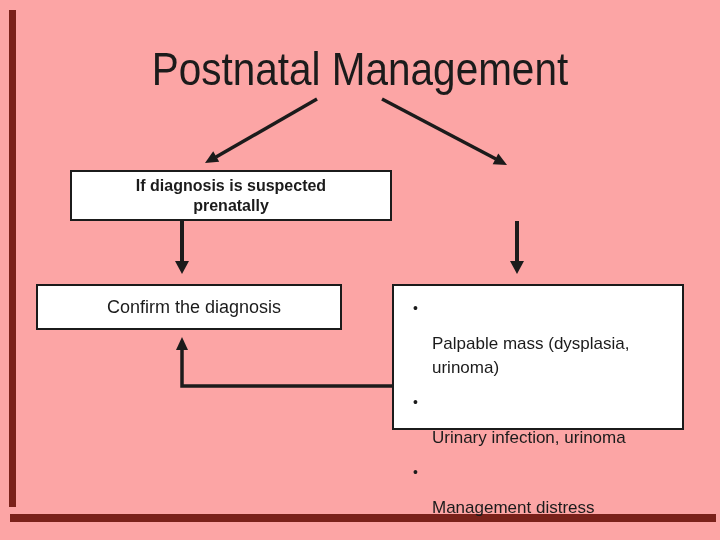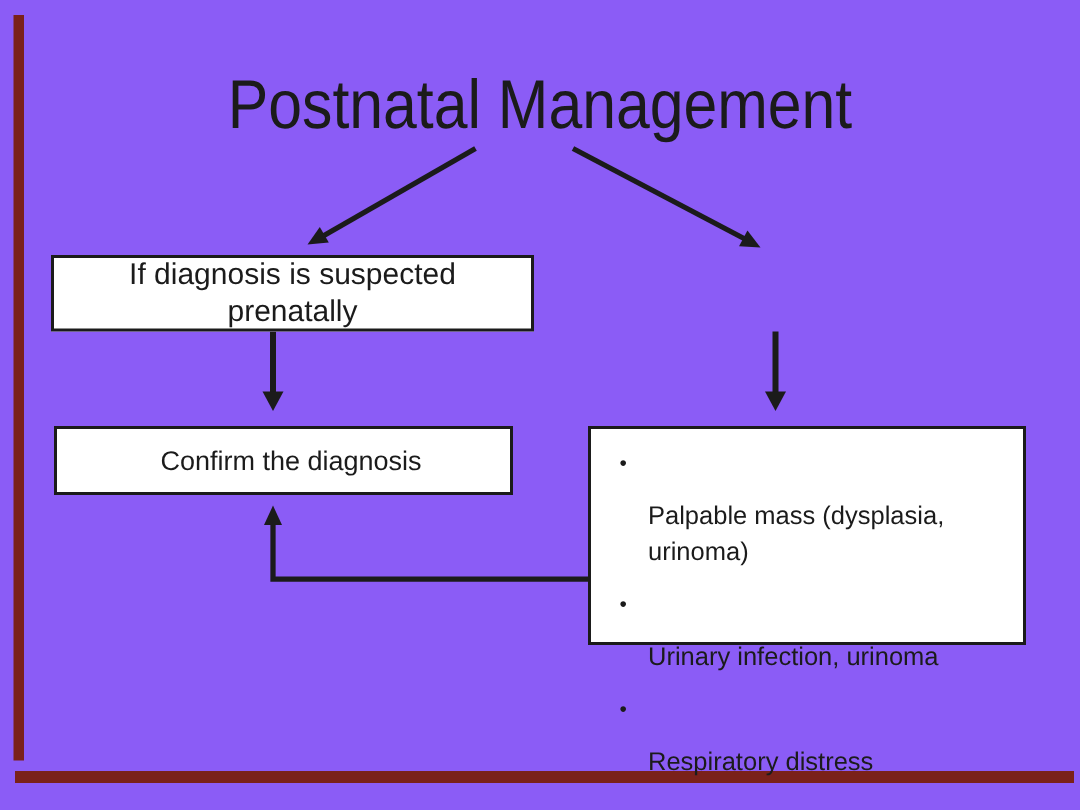--- a/index.html
+++ b/index.html
@@ -1,20 +1,20 @@
 <!DOCTYPE html>
 <html><head>
 <meta charset="utf-8">
 <style>
   * { margin: 0; padding: 0; box-sizing: border-box; }
   html, body { background: #e8e8e8; }
   .slide {
     position: relative;
     width: 720px; height: 540px;
-    background: #8b5cf6;
+    background: #fca5a5;
     overflow: hidden;
     font-family: "Liberation Sans", sans-serif;
     color: #1b1b1b;
   }
   .frame-bar { position: absolute; background: #7a211a; }
   .frame-bar.left   { left: 9px;  top: 10px;  width: 7px;   height: 497px; }
   .frame-bar.bottom { left: 10px; top: 514px; width: 706px; height: 8px; }
 
   .title {
     position: absolute;
@@ -33,21 +33,21 @@
     position: absolute;
     background: #ffffff;
     border: 2px solid #1b1b1b;
     display: flex;
     align-items: center;
     justify-content: center;
     text-align: center;
     line-height: 1.25;
     padding-left: 10px;
   }
-  .node.cond { font-weight: 400; font-size: 20px; }
+  .node.cond { font-weight: 700; font-size: 16px; margin-left: 36px; }
   .node.cond-left  { left: 34px;  top: 170px; width: 322px; height: 51px; padding: 0 30px; }
   .node.cond-right { left: 380px; top: 170px; width: 320px; height: 51px; padding: 0 16px; }
   .node.action     { left: 36px;  top: 284px; width: 306px; height: 46px; font-size: 18px; font-weight: 400; }
 
   .node.signs {
     left: 392px; top: 284px; width: 292px; height: 146px;
     display: block;
     text-align: left;
     padding: 10px 10px 8px 12px;
     font-size: 17px;
@@ -109,17 +109,17 @@
     <div class="bullet-item">
       <span class="bullet-marker">•</span>
       <span class="bullet-text">Palpable mass (dysplasia, urinoma)</span>
     </div>
     <div class="bullet-item">
       <span class="bullet-marker">•</span>
       <span class="bullet-text">Urinary infection, urinoma</span>
     </div>
     <div class="bullet-item">
       <span class="bullet-marker">•</span>
-      <span class="bullet-text">Respiratory distress</span>
+      <span class="bullet-text">Management distress</span>
     </div>
   </div>
 
 </div>
 
 </body></html>

